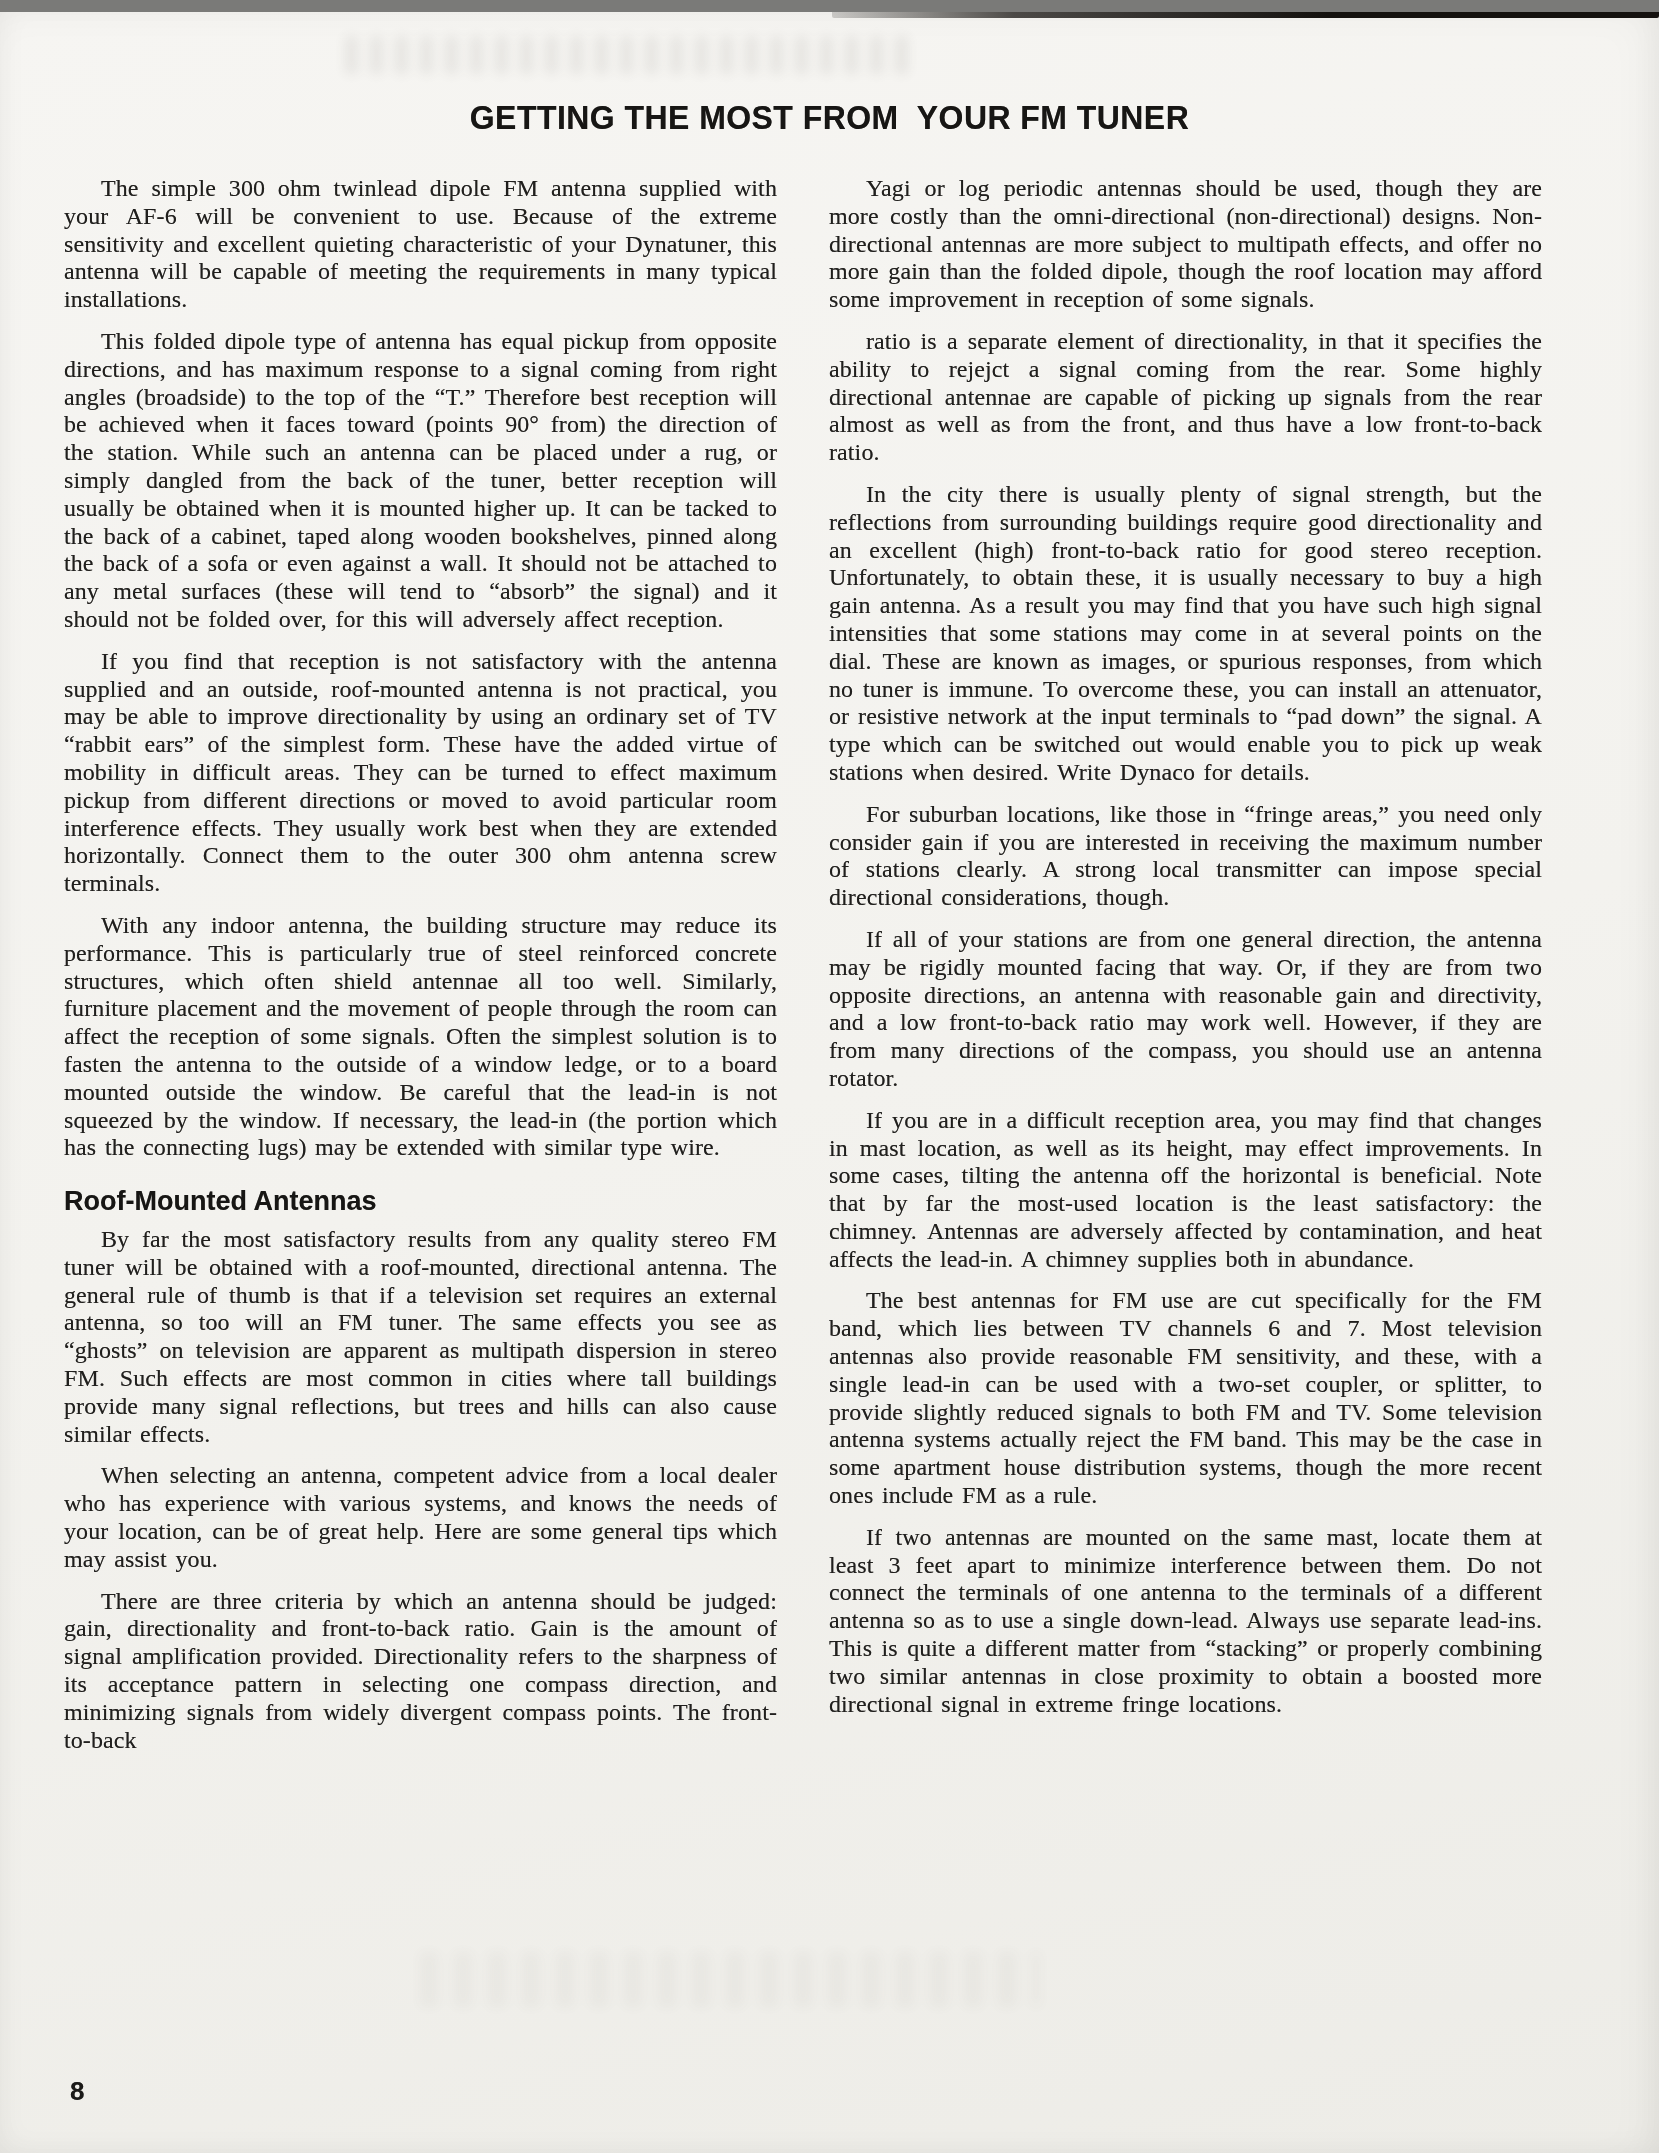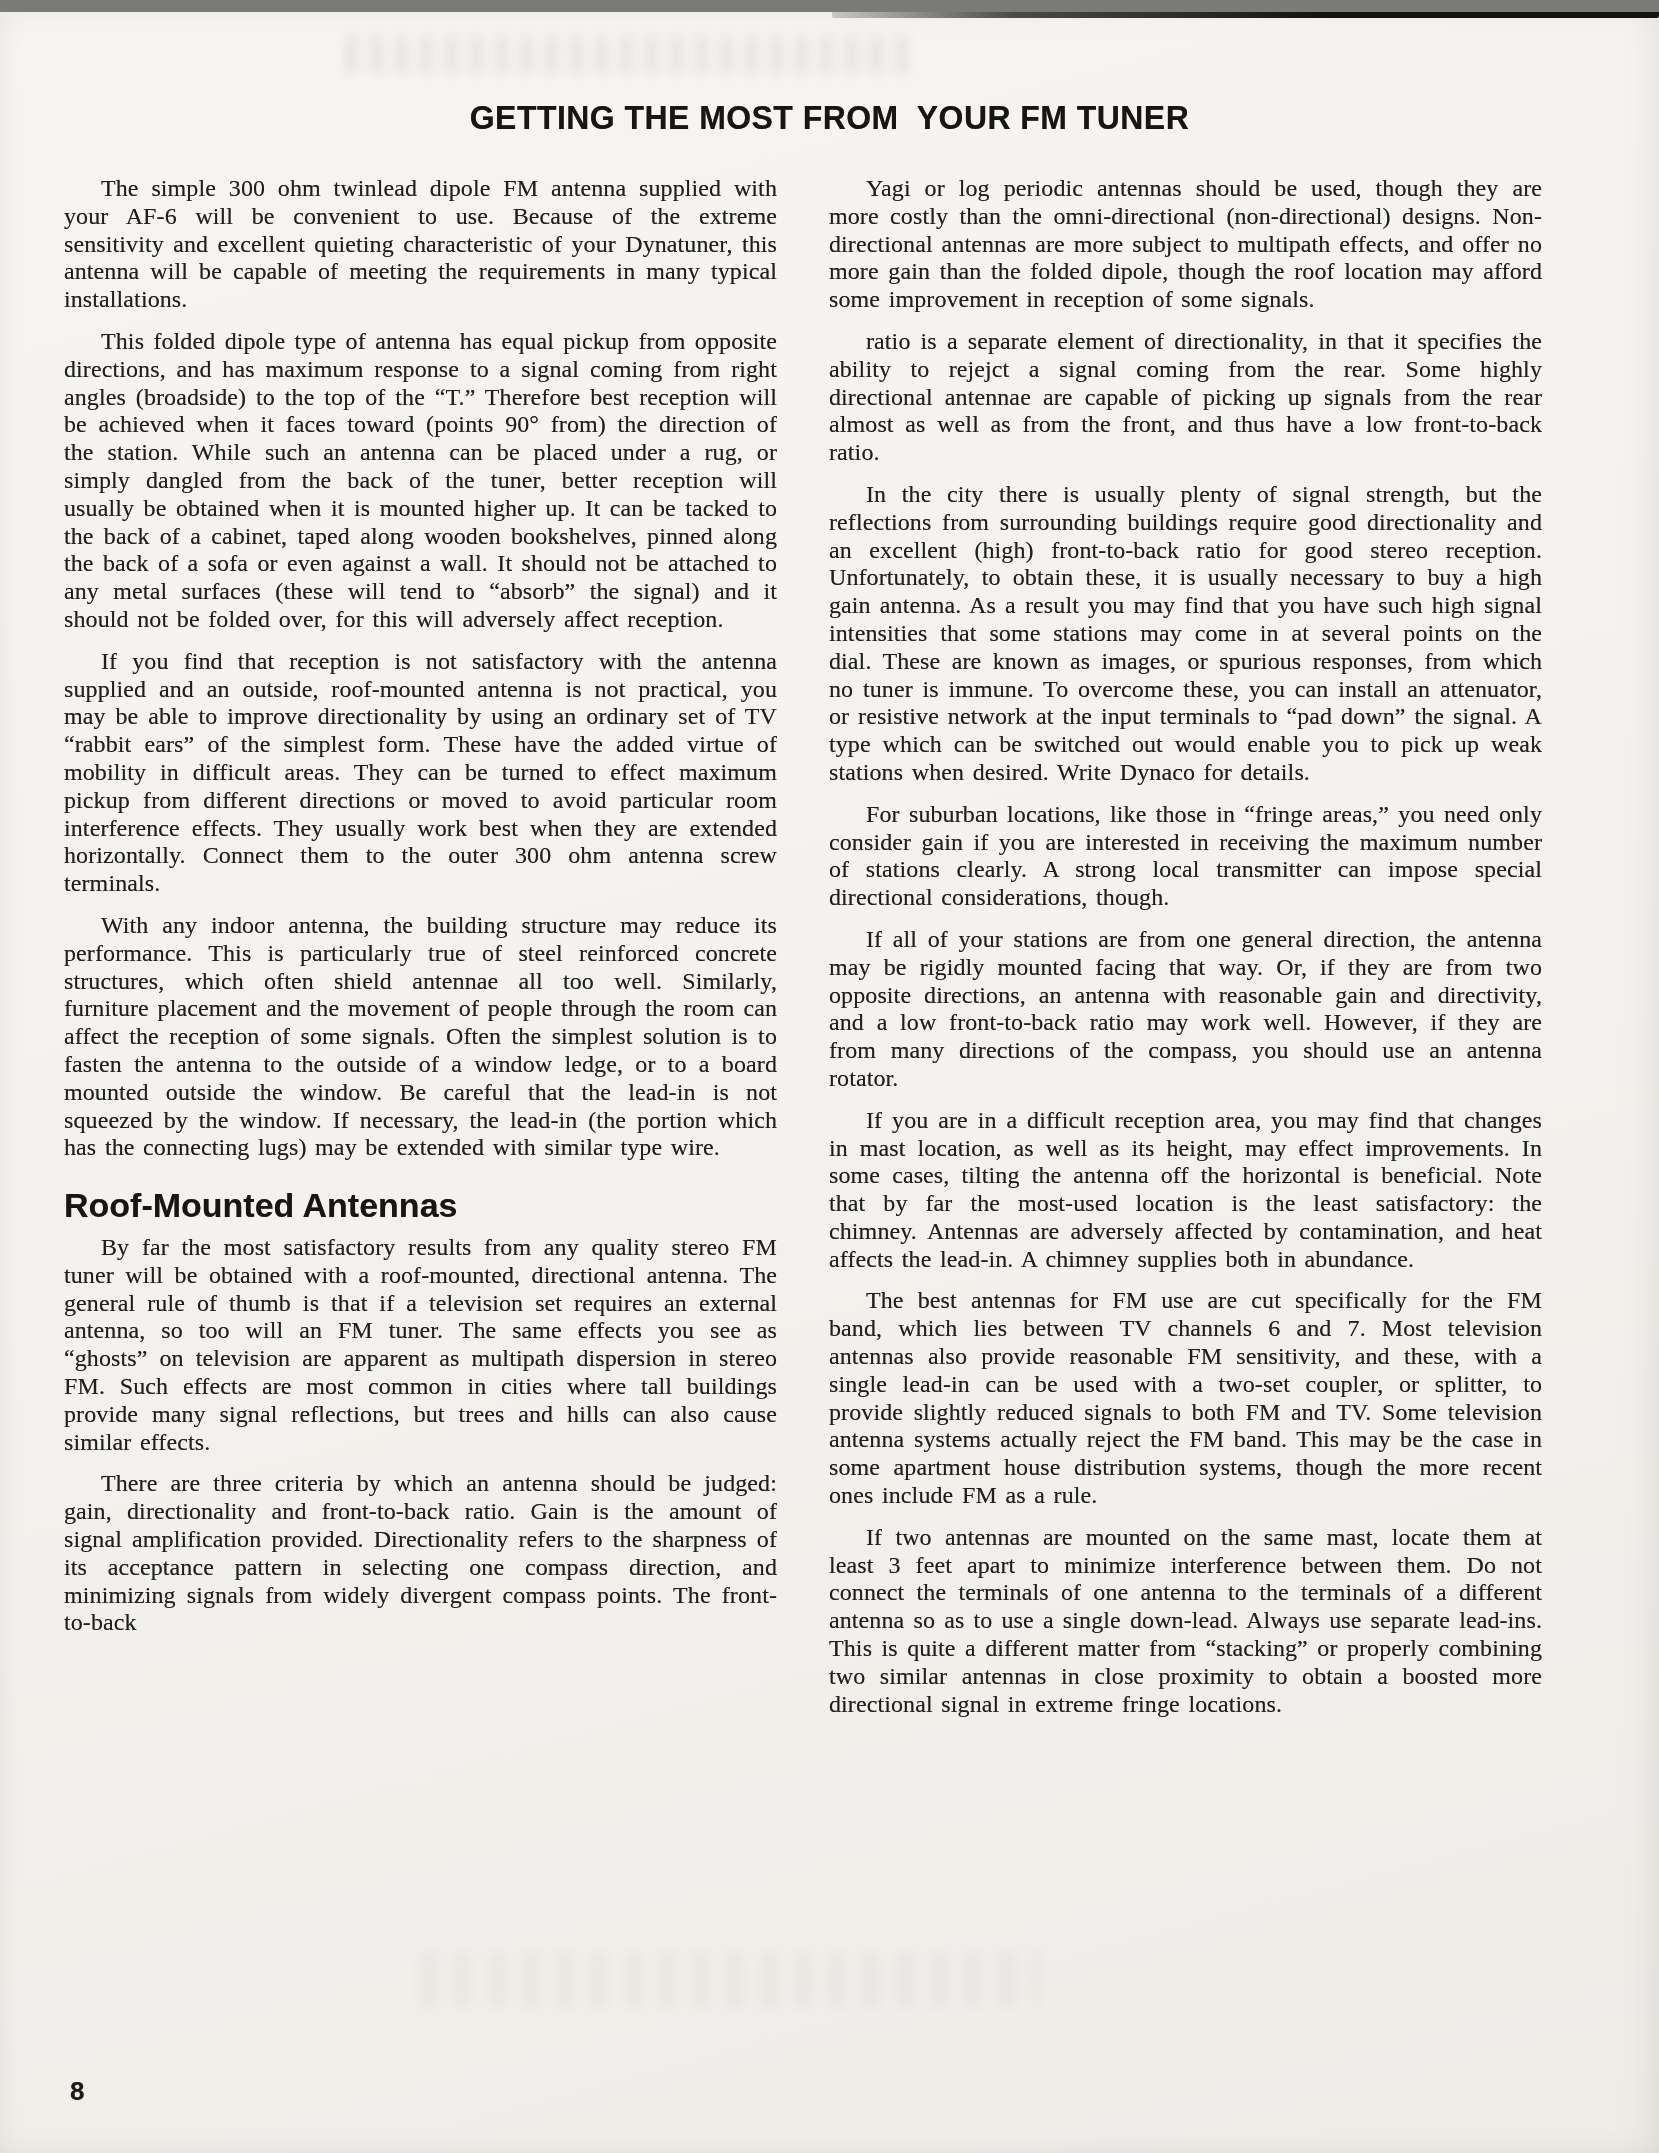--- a/index.html
+++ b/index.html
@@ -30,21 +30,21 @@
   .para{
     margin:0 0 14px 0;
     font-size:24px;line-height:27.8px;
     text-align:justify;text-indent:37px;
     word-spacing:2.5px;letter-spacing:0.1px;
     text-shadow:0 0 0.55px rgba(32,31,29,0.55);
   }
   .section-heading{
     margin:24px 0 9px 0;
     font-family:"Liberation Sans",sans-serif;
-    font-weight:bold;font-size:34px;color:#171614;
+    font-weight:bold;font-size:27px;color:#171614;
     text-shadow:0 0 0.5px rgba(23,22,20,0.5);
   }
   .page-number{
     position:absolute;left:70px;top:2064px;
     font-family:"Liberation Sans",sans-serif;
     font-weight:bold;font-size:26px;color:#1b1a18;
     text-shadow:0 0 0.6px rgba(27,26,24,0.6);
   }
   .top-edge-line{
     position:absolute;top:0;left:832px;width:827px;height:6px;
@@ -85,20 +85,21 @@
 
   <div class="columns">
 
     <div class="col">
       <p class="para">The simple 300 ohm twinlead dipole FM antenna supplied with your AF-6 will be convenient to use.  Because of the extreme sensitivity and excellent quieting characteristic of your Dynatuner, this antenna will be capable of meeting the requirements in many typical installations.</p>
       <p class="para">This folded dipole type of antenna has equal pickup from opposite directions, and has maximum response to a signal coming from right angles (broadside) to the top of the “T.” Therefore best reception will be achieved when it faces toward (points 90° from) the direction of the station. While such an antenna can be placed under a rug, or simply dangled from the back of the tuner, better reception will usually be obtained when it is mounted higher up.  It can be tacked to the back of a cabinet, taped along wooden bookshelves, pinned along the back of a sofa or even against a wall.  It should not be attached to any metal surfaces (these will tend to “absorb” the signal) and it should not be folded over, for this will adversely affect reception.</p>
       <p class="para">If you find that reception is not satisfactory with the antenna supplied and an outside, roof-mounted antenna is not practical, you may be able to improve directionality by using an ordinary set of TV “rabbit ears” of the simplest form. These have the added virtue of mobility in difficult areas. They can be turned to effect maximum pickup from different directions or moved to avoid particular room interference effects. They usually work best when they are extended horizontally.  Connect them to the outer 300 ohm antenna screw terminals.</p>
       <p class="para">With any indoor antenna, the building structure may reduce its performance.  This is particularly true of steel reinforced concrete structures, which often shield antennae all too well.  Similarly, furniture placement and the movement of people through the room can affect the reception of some signals.  Often the simplest solution is to fasten the antenna to the outside of a window ledge, or to a board mounted outside the window.  Be careful that the lead-in is not squeezed by the window.  If necessary, the lead-in (the portion which has the connecting lugs) may be extended with similar type wire.</p>
       <h2 class="section-heading">Roof-Mounted Antennas</h2>
       <p class="para">By far the most satisfactory results from any quality stereo FM tuner will be obtained with a roof-mounted, directional antenna.  The general rule of thumb is that if a television set requires an external antenna, so too will an FM tuner.  The same effects you see as “ghosts” on television are apparent as multipath dispersion in stereo FM. Such effects are most common in cities where tall buildings provide many signal reflections, but trees and hills can also cause similar effects.</p>
+      <p class="para">When selecting an antenna, competent advice from a local dealer who has experience with various systems, and knows the needs of your location, can be of great help. Here are some general tips which may assist you.</p>
       <p class="para">There are three criteria by which an antenna should be judged: gain, directionality and front-to-back ratio.  Gain is the amount of signal amplification provided.  Directionality refers to the sharpness of its acceptance pattern in selecting one compass direction, and minimizing signals from widely divergent compass points.  The front-to-back</p>
     </div>
 
     <div class="col">
       <p class="para">Yagi or log periodic antennas should be used, though they are more costly than the omni-directional (non-directional) designs.  Non-directional antennas are more subject to multipath effects, and offer no more gain than the folded dipole, though the roof location may afford some improvement in reception of some signals.</p>
       <p class="para">ratio is a separate element of directionality, in that it specifies the ability to rejejct a signal coming from the rear.  Some highly directional antennae are capable of picking up signals from the rear almost as well as from the front, and thus have a low front-to-back ratio.</p>
       <p class="para">In the city there is usually plenty of signal strength, but the reflections from surrounding buildings require good directionality and an excellent (high) front-to-back ratio for good stereo reception.  Unfortunately, to obtain these, it is usually necessary to buy a high gain antenna.  As a result you may find that you have such high signal intensities that some stations may come in at several points on the dial.  These are known as images, or spurious responses, from which no tuner is immune.  To overcome these, you can install an attenuator, or resistive network at the input terminals to “pad down” the signal.  A type which can be switched out would enable you to pick up weak stations when desired.  Write Dynaco for details.</p>
       <p class="para">For suburban locations, like those in “fringe areas,” you need only consider gain if you are interested in receiving the maximum number of stations clearly.  A strong local transmitter can impose special directional considerations, though.</p>
       <p class="para">If all of your stations are from one general direction, the antenna may be rigidly mounted facing that way.  Or, if they are from two opposite directions, an antenna with reasonable gain and directivity, and a low front-to-back ratio may work well.  However, if they are from many directions of the compass, you should use an antenna rotator.</p>
       <p class="para">If you are in a difficult reception area, you may find that changes in mast location, as well as its height, may effect improvements.  In some cases, tilting the antenna off the horizontal is beneficial.  Note that by far the most-used location is the least satisfactory: the chimney.  Antennas are adversely affected by contamination, and heat affects the lead-in.  A chimney supplies both in abundance.</p>

